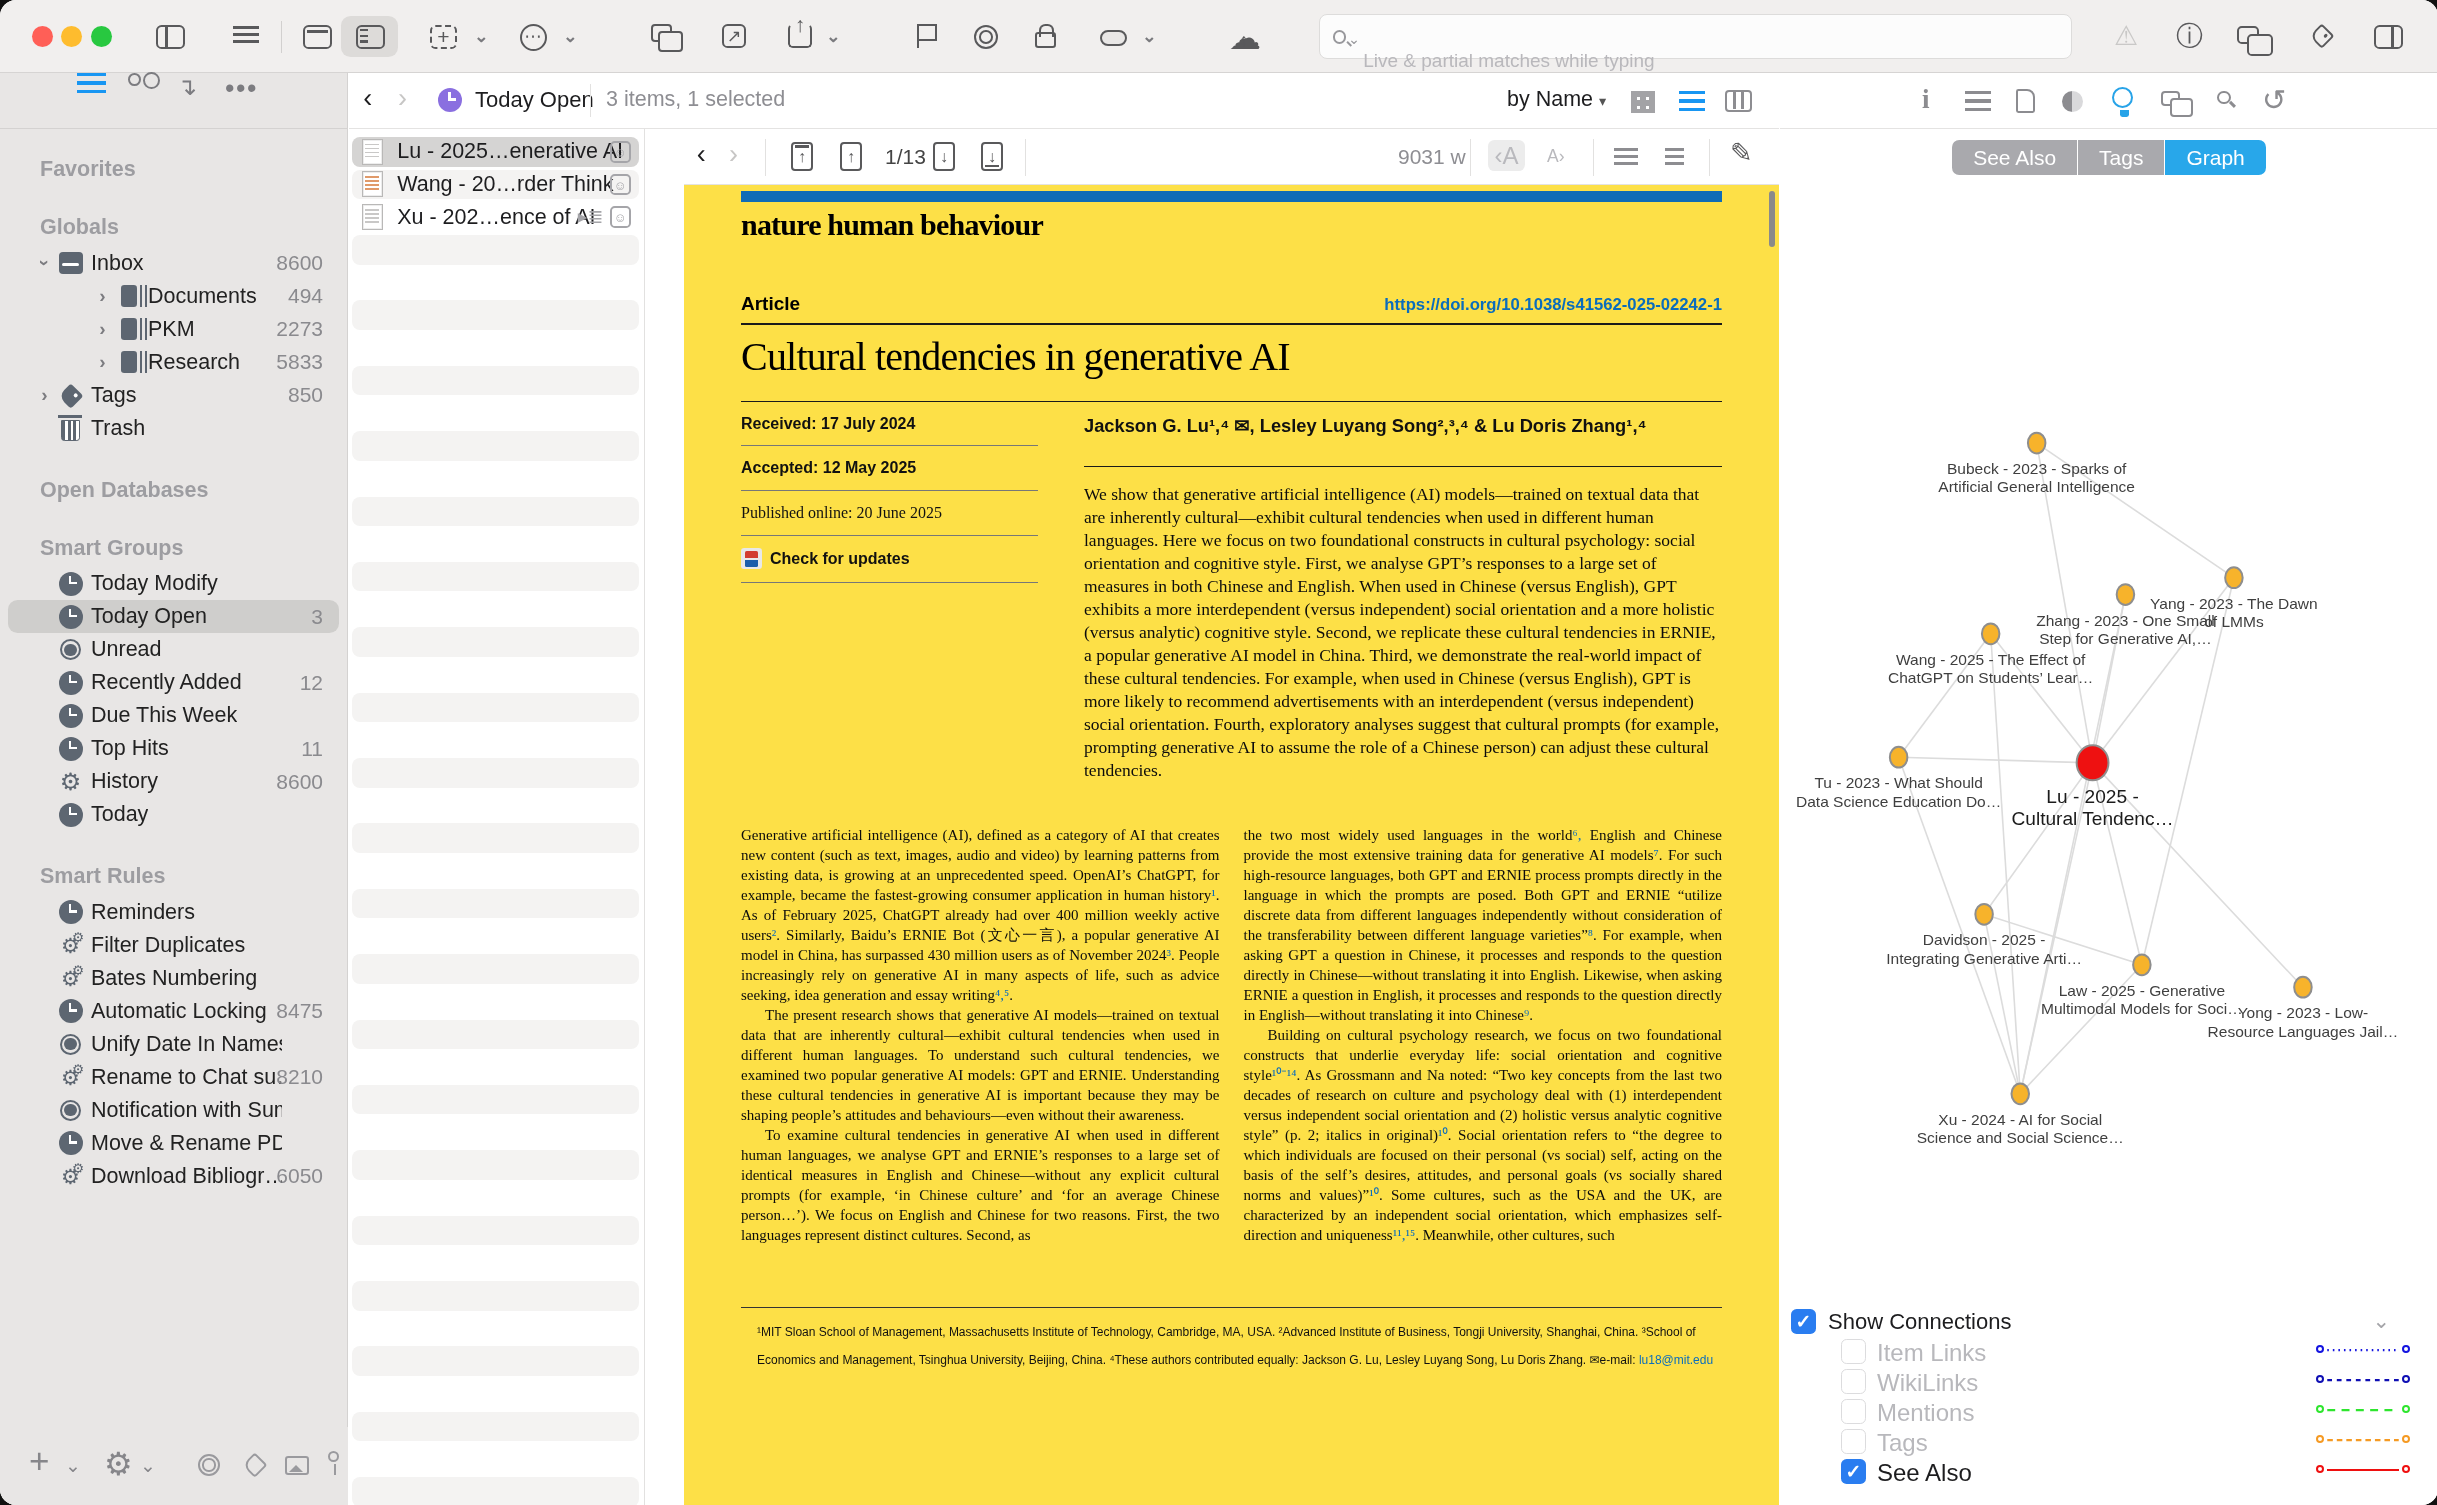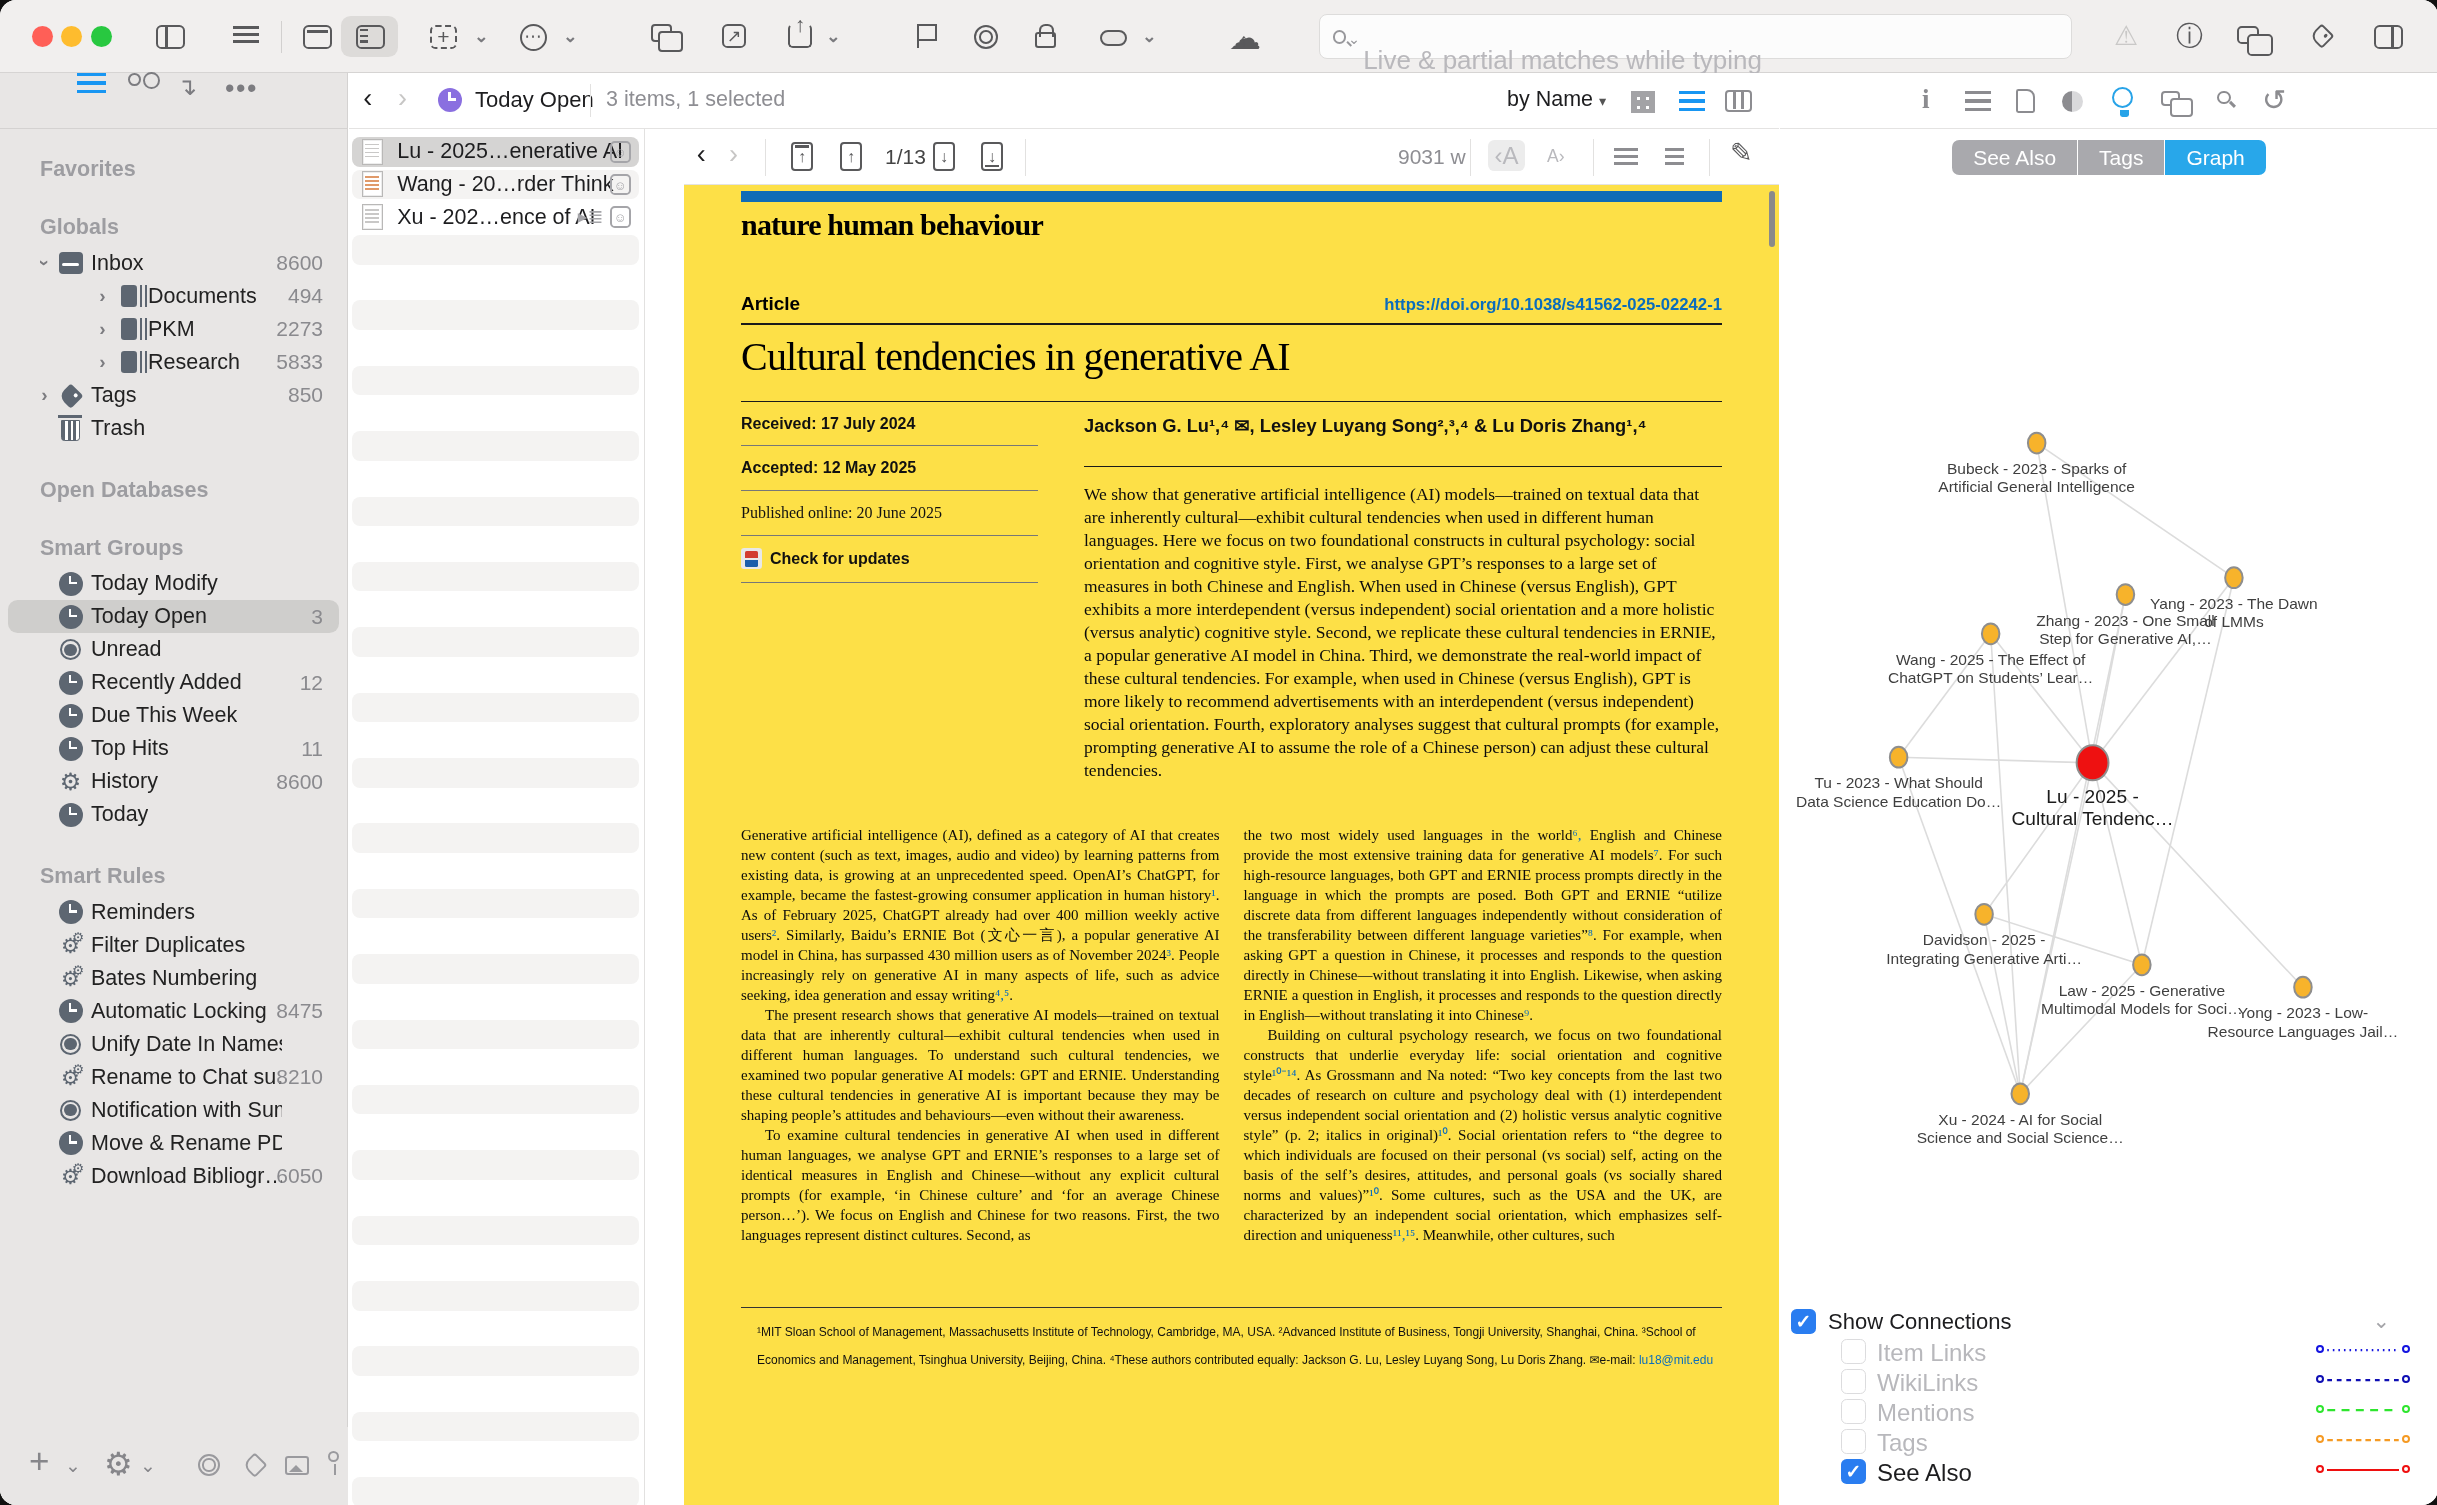--- a/index.html
+++ b/index.html
@@ -36,21 +36,21 @@
   .ic-ring2::before { content:""; position:absolute; inset:3.2px; border:2.4px solid #59595b; border-radius:50%; }
   .ic-lock { top:32px; width:21px; height:16px; border:2.4px solid #59595b; border-radius:3.2px; }
   .ic-lock::before { content:""; position:absolute; left:2.4px; top:-10.4px; width:11px; height:11px; border:2.4px solid #59595b; border-bottom:none; border-radius:6.4px 6.4px 0 0; }
   .ic-pill { top:29.5px; width:27px; height:16px; border:2.4px solid #59595b; border-radius:8px; background:#e9e7e6; }
   .ic-cloud { top:19px; font-size:32px; color:#59595b; }
   .ic-cloud::after { content:"↕"; position:absolute; left:10.4px; top:11px; font-size:17.5px; color:#59595b; }
   .searchfield { left:1319px; top:14.3px; width:753px; height:45px; background:#fcfcfc; border:0.8px solid #dddcdb; border-radius:8px; display:flex; align-items:center; }
   .mag { position:relative; width:13.6px; height:13.6px; border:2.4px solid #98989c; border-radius:50%; margin-left:12.8px; }
   .mag::after { content:""; position:absolute; left:11px; top:11px; width:6.4px; height:2.4px; background:#98989c; transform:rotate(45deg); }
   .searchfield .sc { color:#98989c; font-size:14.3px; margin:4.8px 3.2px 0 1.6px; }
-  .searchfield input { border:none; outline:none; background:transparent; flex:1; font-size:26px; color:#333; font-family:"Liberation Sans",sans-serif;margin-top:48px; }
+  .searchfield input { border:none; outline:none; background:transparent; flex:1; font-size:19px; color:#333; font-family:"Liberation Sans",sans-serif;margin-top:48px; }
   .searchfield input::placeholder { color:#b9b8bc; }
   .ic-warn { top:0; font-size:27px; line-height:73px; color:#c9c8c7; }
   .ic-info { top:0; font-size:27px; line-height:73px; color:#59595b; }
   .ic-chat { top:26px; width:22px; height:17.5px; border:2.4px solid #59595b; border-radius:4.8px; }
   .ic-chat::before { content:""; position:absolute; left:8px; top:6.4px; width:22px; height:17.5px; border:2.4px solid #59595b; border-radius:4.8px; background:#f1efee; }
   .ic-tagshape { top:27px; width:17.5px; height:17.5px; background:transparent; border:2.4px solid #59595b; border-radius:3.2px 3.2px 3.2px 8.8px; transform:rotate(45deg); }
   .ic-tagshape::before { content:""; position:absolute; right:2.4px; top:2.4px; width:3.2px; height:3.2px; border-radius:50%; background:#59595b; }
 
   
   .sidebar { position:absolute; left:0; top:73px; width:348px; bottom:0; background:#e8e6e5; border-right:0.8px solid #d4d2d1; }

